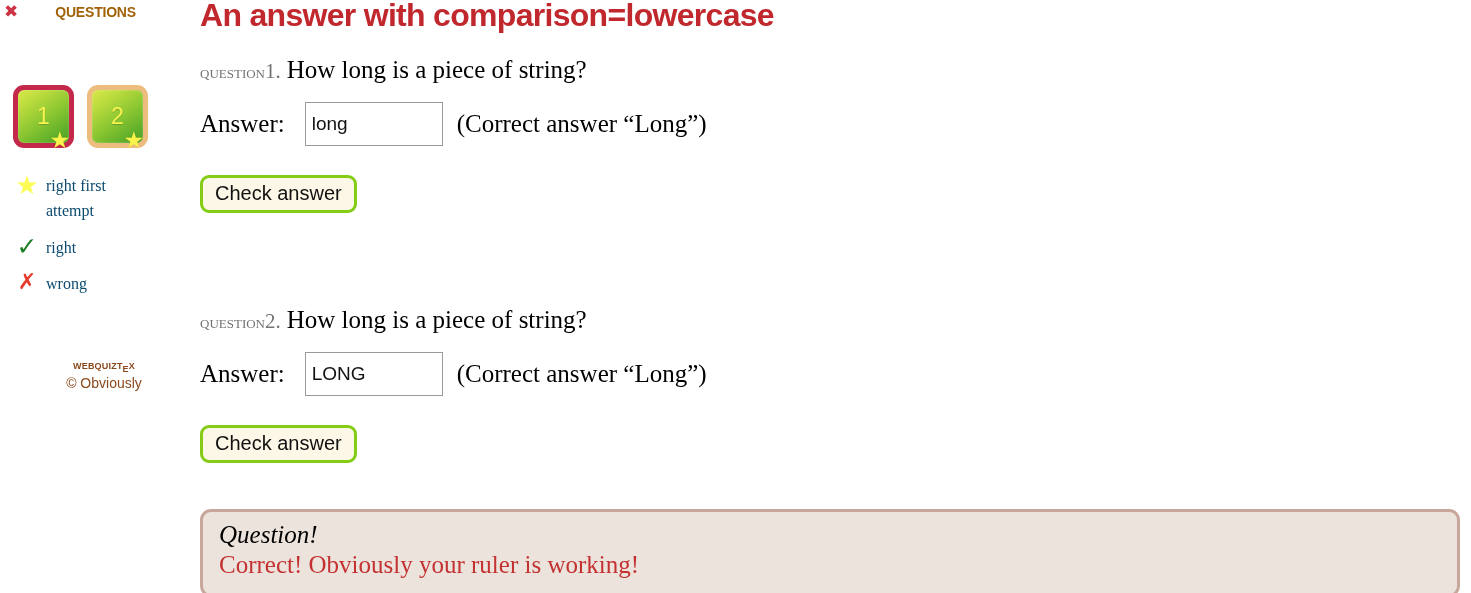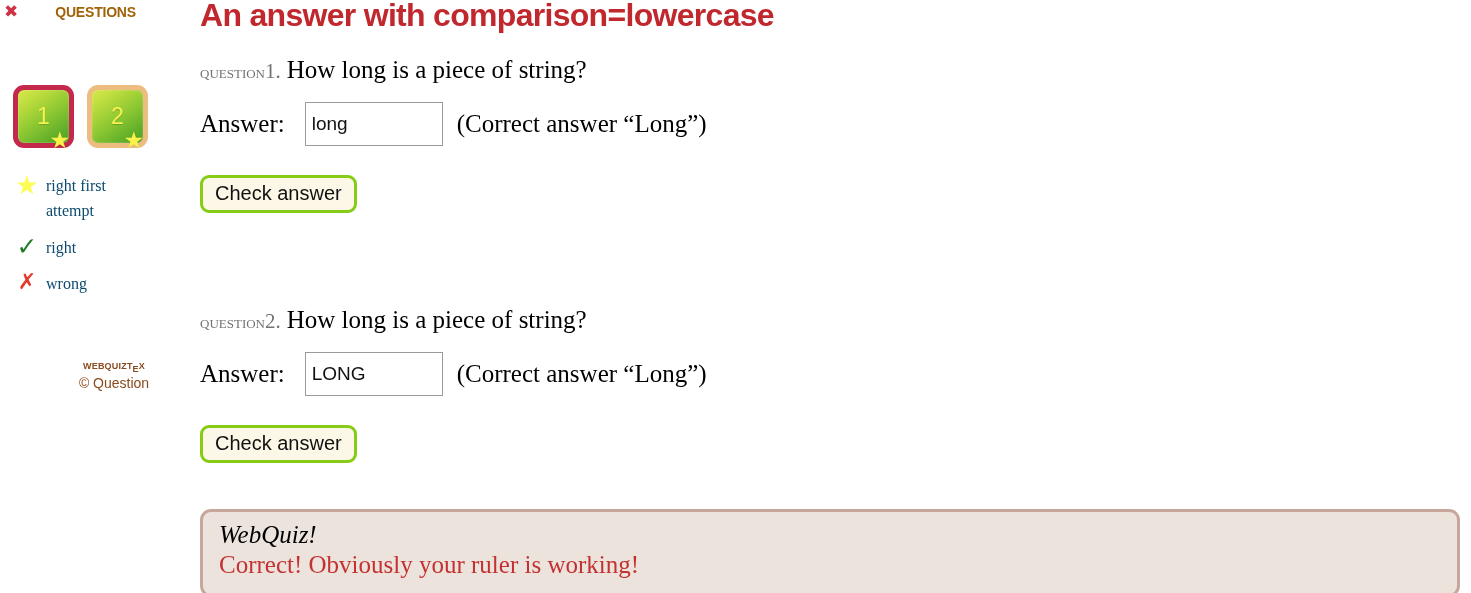--- a/index.html
+++ b/index.html
@@ -118,21 +118,21 @@
     line-height: 1.58;
     padding-top: 1px;
   }
   .legend-row.two-line .legend-label { max-width: 86px; }
   .legend-row.r-check { margin-top: 4px; }
   .legend-row.r-cross { margin-top: 7px; }
 
   
   #copyright {
     position: absolute;
-    left: 16px; top: 356px;
+    left: 6px; top: 356px;
     width: 196px;
     text-align: center;
     font-family: "Liberation Sans", sans-serif;
     color: #8a4a1d;
     font-size: 14px;
     line-height: 1.42;
   }
   #logo {
     font-weight: bold;
     font-size: 13px;
@@ -281,21 +281,21 @@
       <span class="legend-label">right</span>
     </div>
     <div class="legend-row r-cross">
       <span class="legend-icon cross">✗</span>
       <span class="legend-label">wrong</span>
     </div>
   </div>
 
   <div id="copyright">
     <div id="logo"><span>WebQuiz</span><span>T</span><span class="lower">E</span><span>X</span></div>
-    <div>© Question</div>
+    <div>© Obviously</div>
   </div>
 
 </div>
 
 <div id="main">
 
   <div id="page-title">An answer with comparison=lowercase</div>
 
   <div class="question-block" id="q1">
     <div class="q-line">
@@ -317,17 +317,17 @@
     </div>
     <div class="answer-line">
       <span class="answer-label">Answer:</span>
       <input class="answer-input" type="text" value="LONG" style="">
       <span class="answer-note">(Correct answer “Long”)</span>
     </div>
     <div class="check-btn">Check answer</div>
   </div>
 
   <div id="feedback">
-    <div id="feedback-heading">WebQuiz!</div>
+    <div id="feedback-heading">Question!</div>
     <div id="feedback-body">Correct! Obviously your ruler is working!</div>
   </div>
 
 </div>
 
 </body></html>

